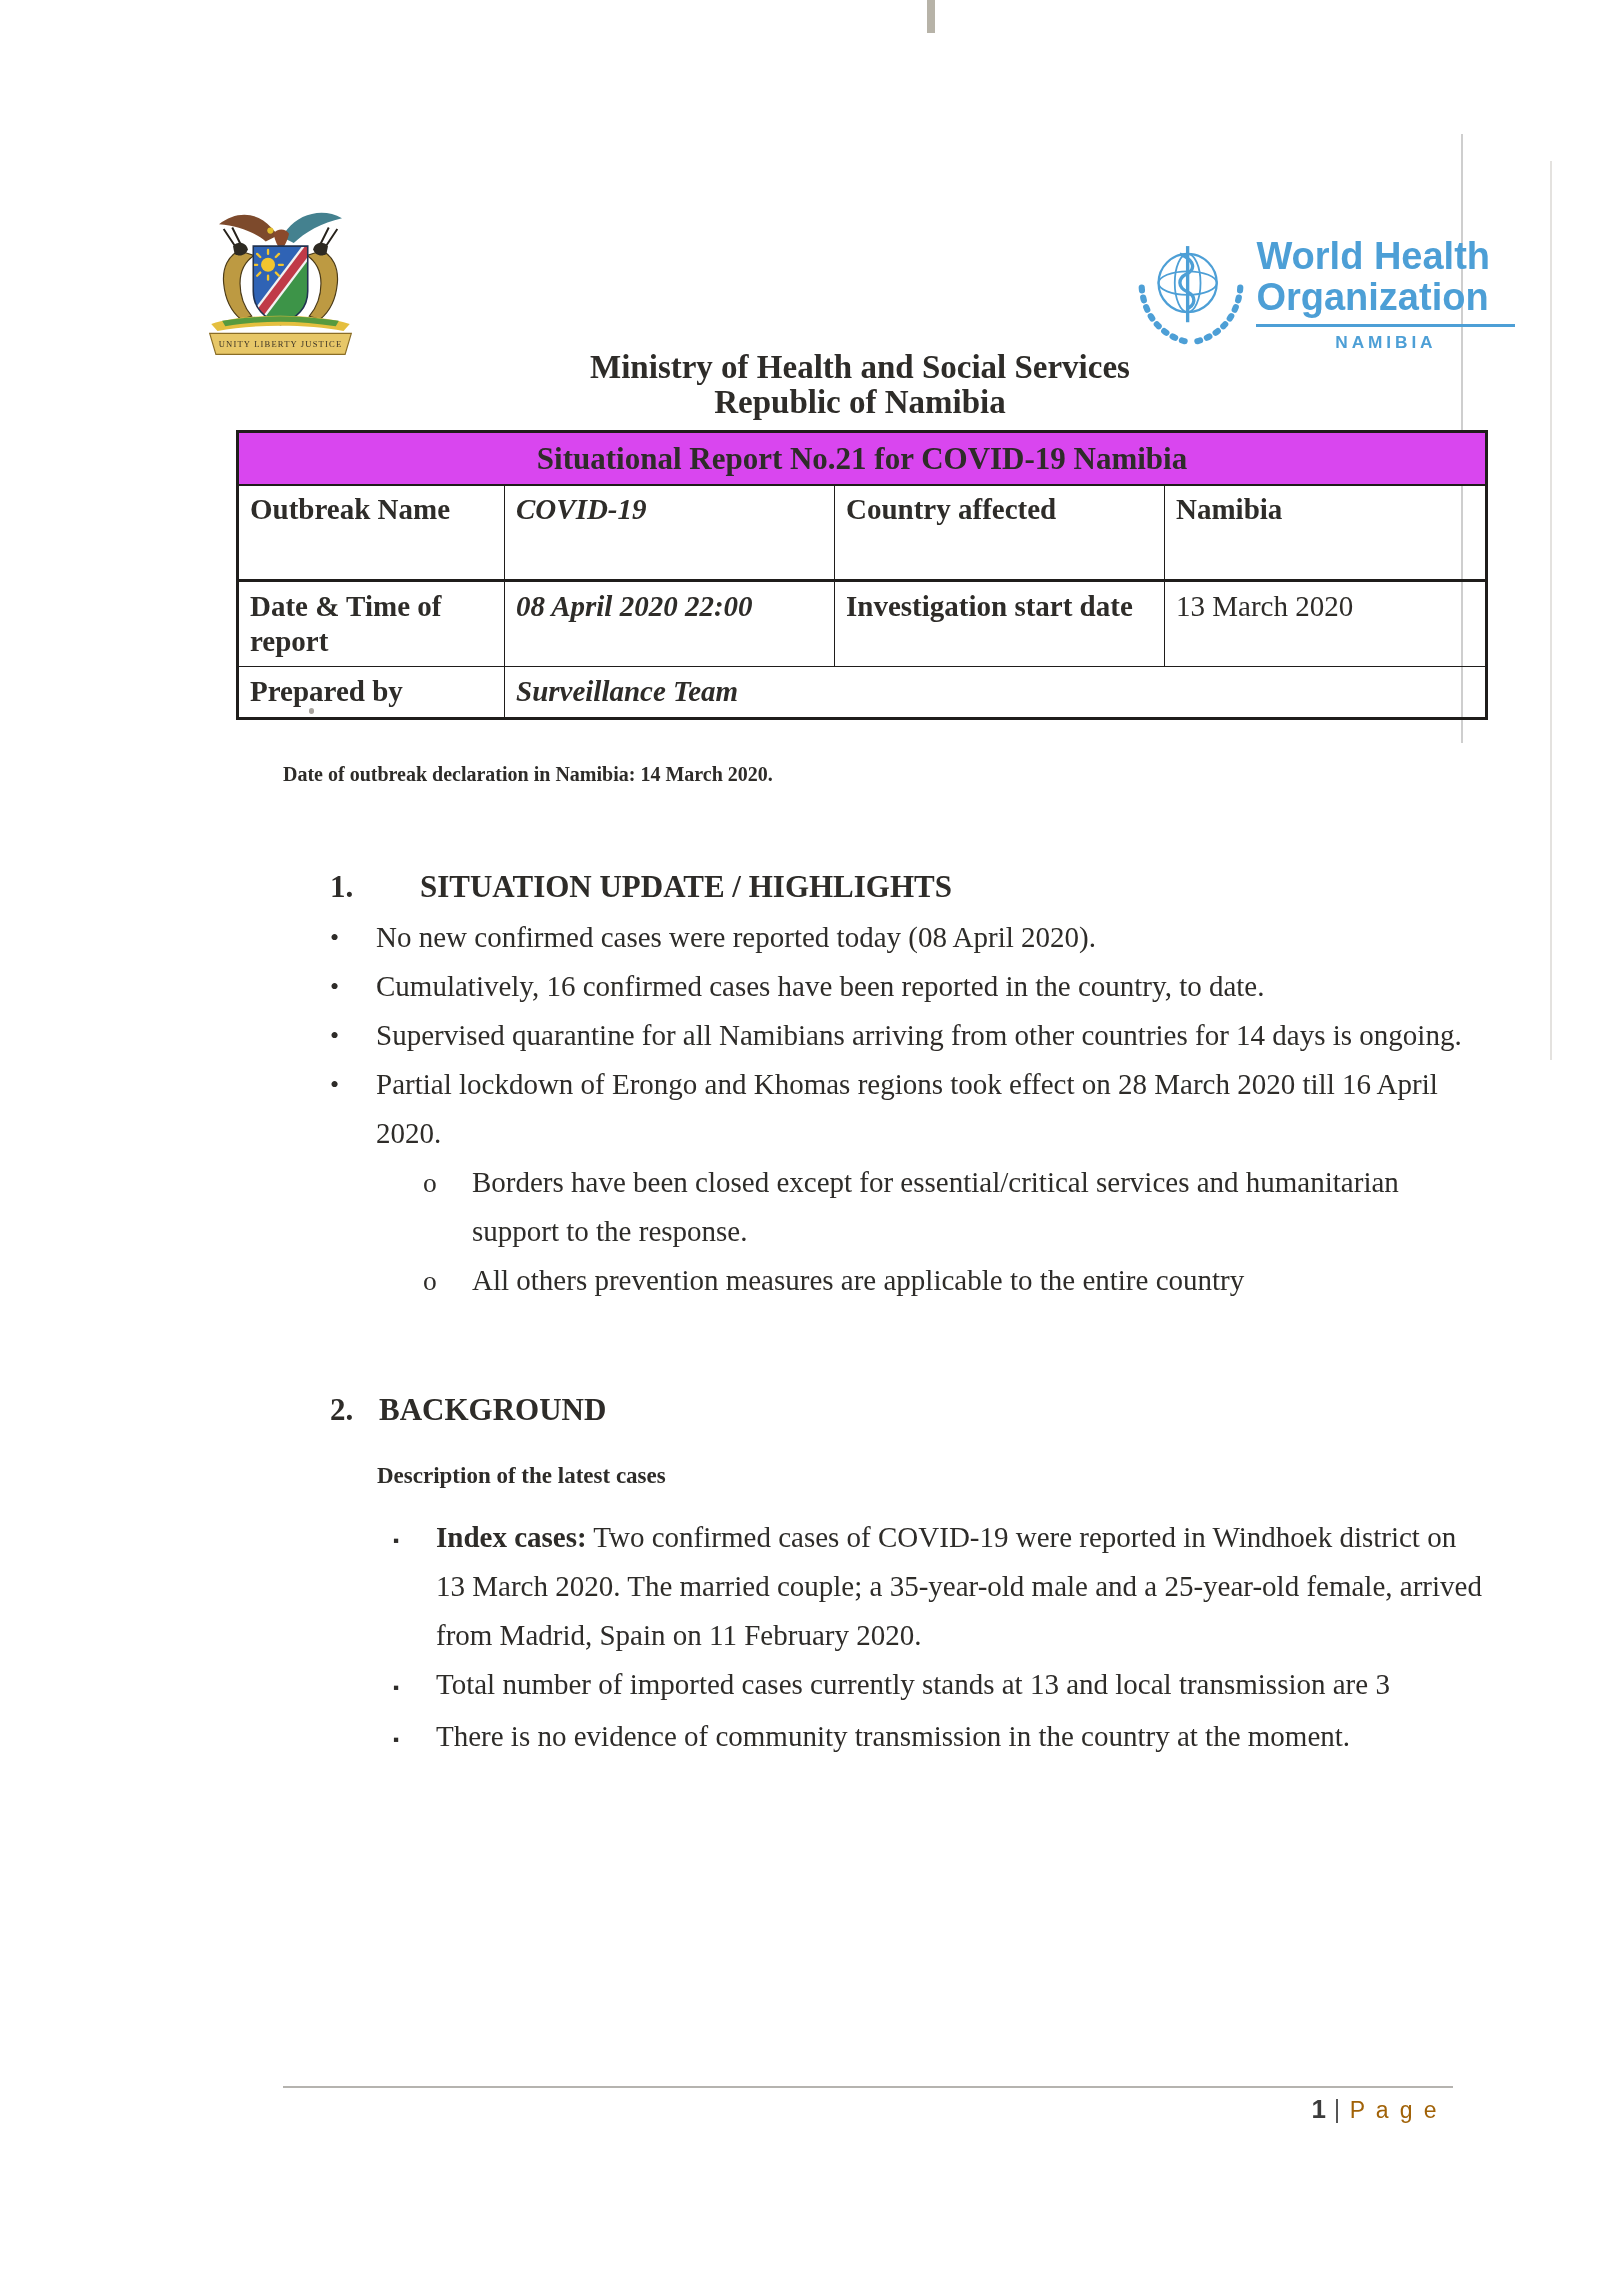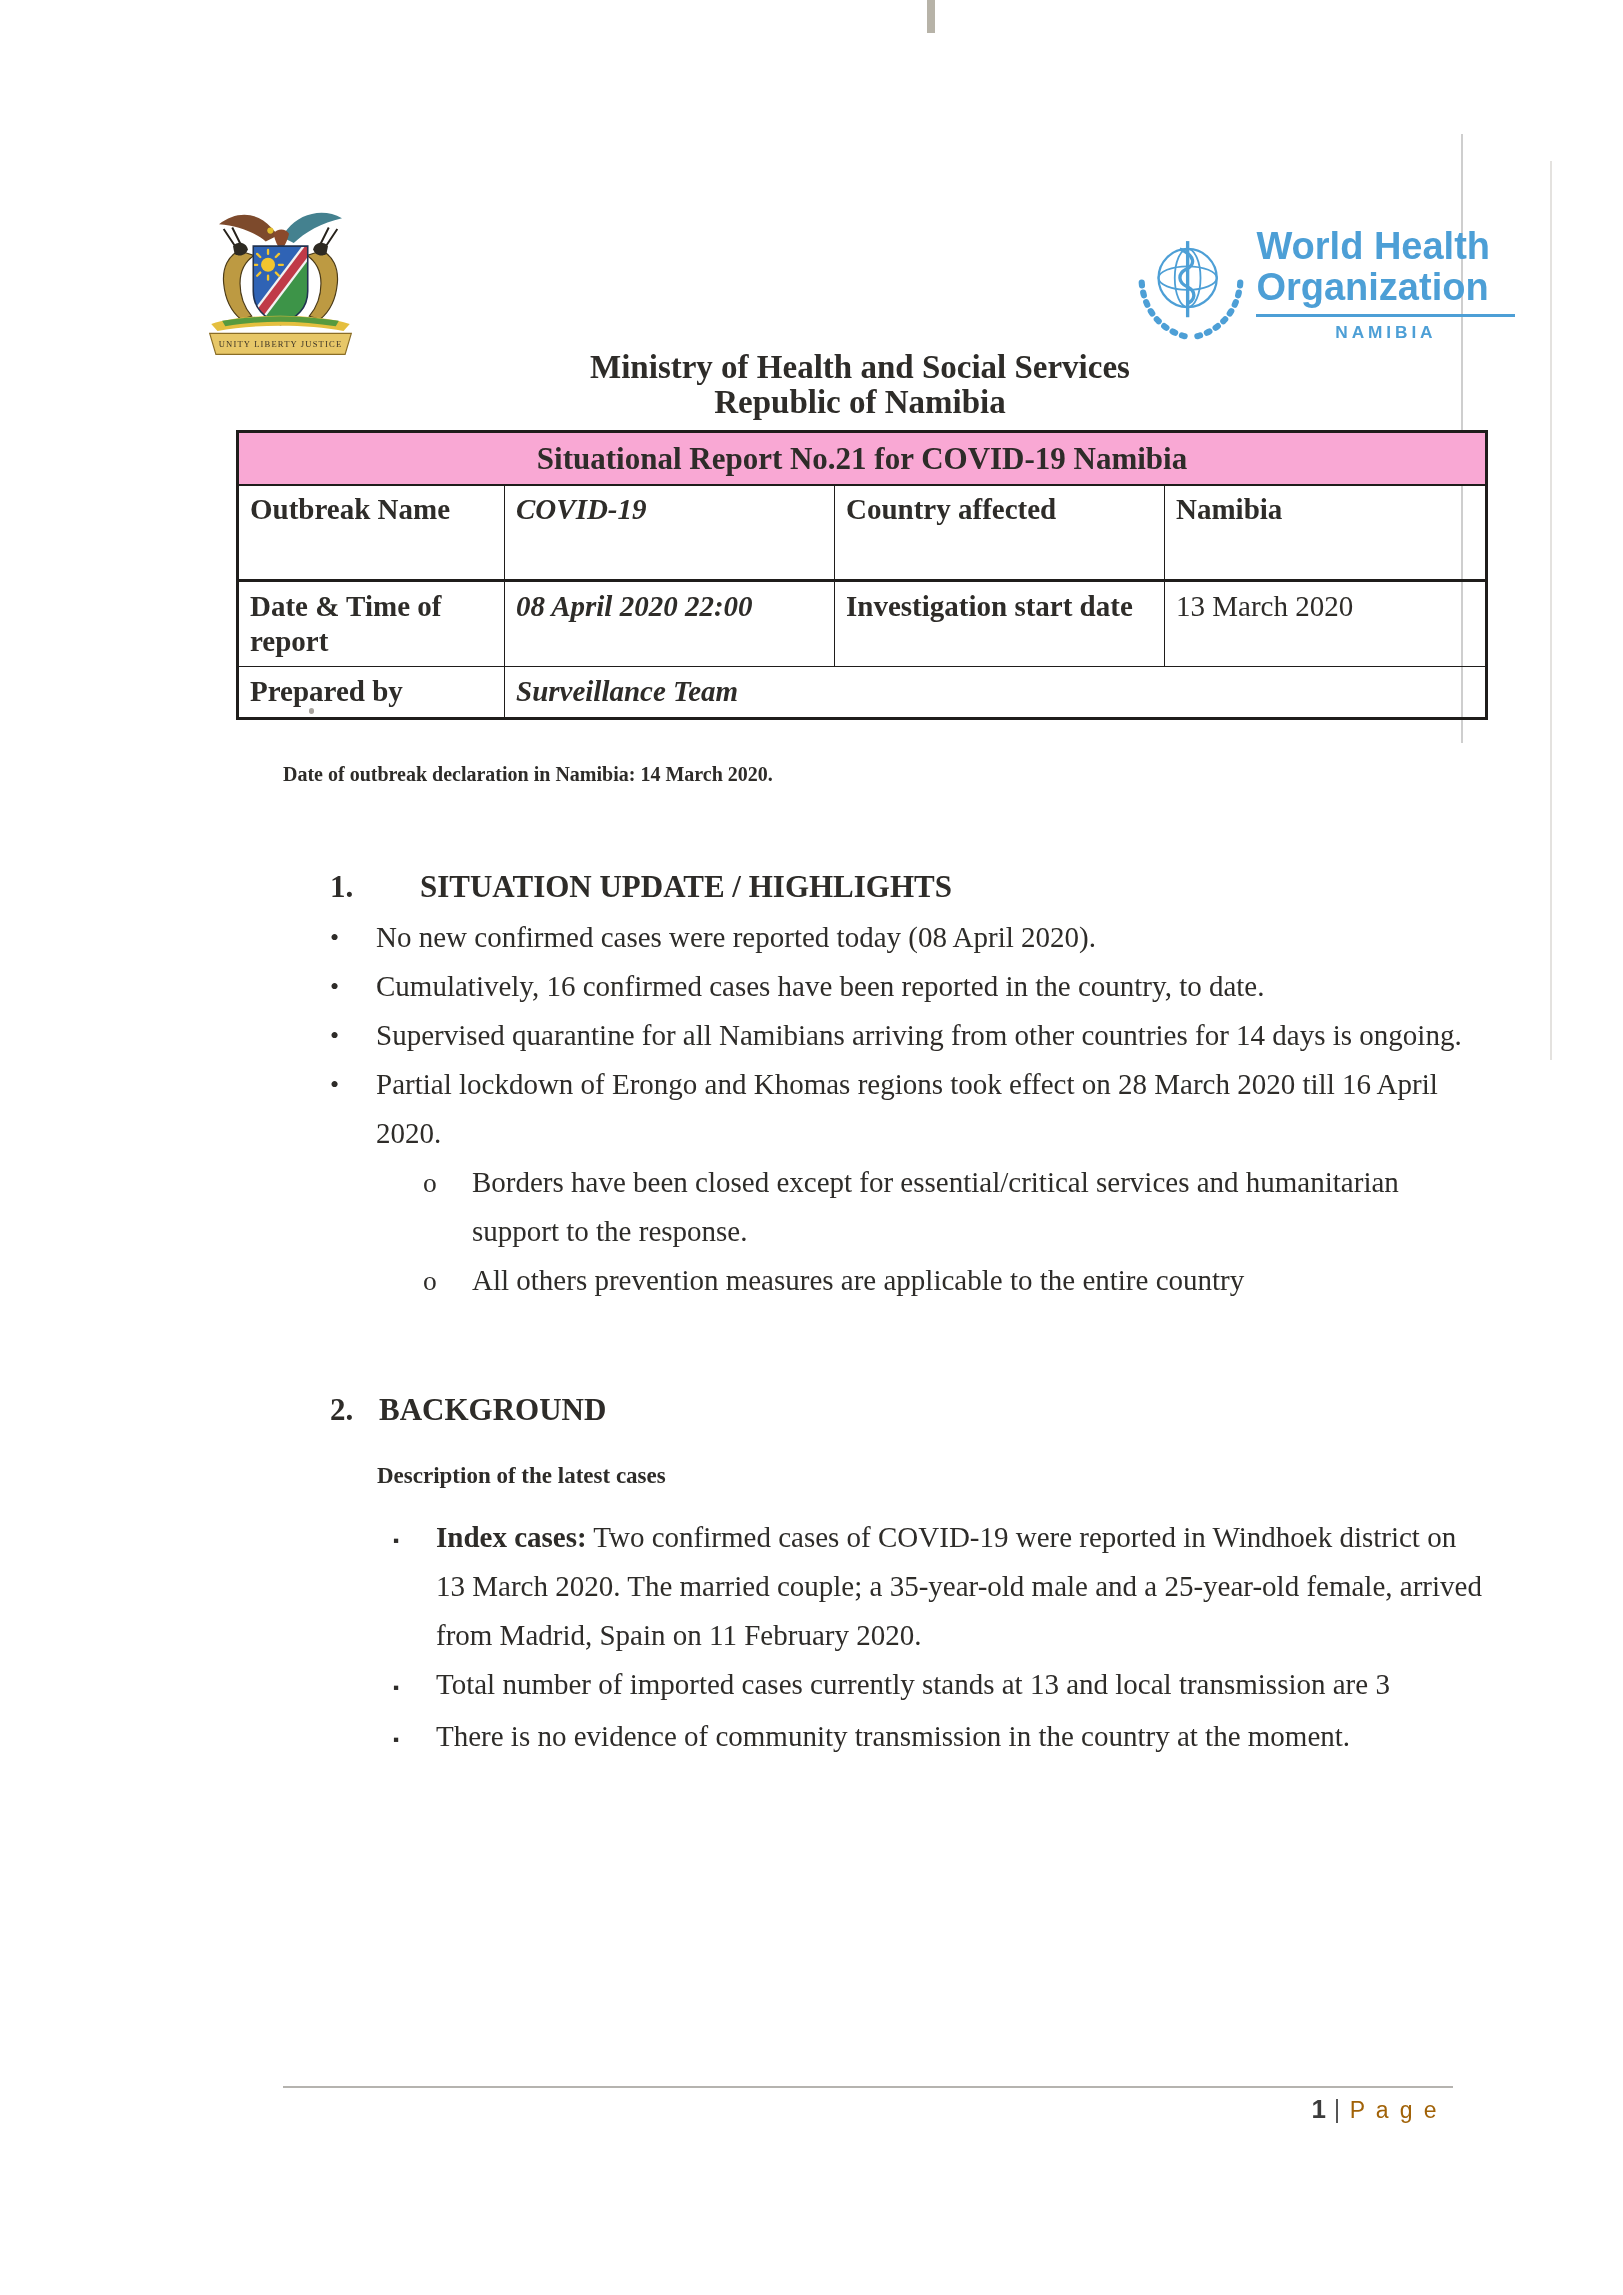--- a/index.html
+++ b/index.html
@@ -11,34 +11,34 @@
   .abs{position:absolute;}
 
   
   .artifact-top{left:927px;top:0;width:7.9px;height:33px;background:#b7b3a8;}
   .artifact-vline1{left:1461px;top:134px;width:1.6px;height:609px;background:rgba(125,125,125,.38);}
   .artifact-vline2{left:1550px;top:161px;width:2.4px;height:899px;background:rgba(206,203,196,.55);}
   .artifact-dot{left:309px;top:708px;width:4.7px;height:5.5px;border-radius:50%;background:rgba(95,88,76,.55);}
 
   
   .coat{left:191px;top:201px;}
-  .who{left:1135px;top:226px;display:flex;align-items:flex-end;}
+  .who{left:1135px;top:236px;display:flex;align-items:center;}
   .who-emblem{width:112px;height:112px;margin-top:-4.7px;}
   .who-text{margin-left:9.4px;width:267px;font-family:"Liberation Sans","DejaVu Sans",sans-serif;color:#4d9fd6;}
   .who-line{font-size:38px;font-weight:bold;line-height:41px;letter-spacing:0px;}
   .who-rule{height:3.1px;background:#4d9fd6;margin-top:6.3px;width:259px;}
   .who-country{font-size:17.3px;font-weight:bold;letter-spacing:3.9px;text-align:center;width:259px;margin-top:4.7px;}
 
   .ministry{left:314px;top:350px;width:1092px;text-align:center;font-weight:bold;font-size:33px;line-height:35px;}
 
   
   .rtable{left:236px;top:430px;}
   table{border-collapse:collapse;table-layout:fixed;width:1249px;border:3.1px solid #1f1d1b;}
   td,th{border:1.6px solid #1f1d1b;vertical-align:top;padding:6.3px 11px 7.9px;font-size:29px;line-height:35px;}
-  th.title-cell{background:#f9a8d4;text-align:center;font-weight:bold;font-size:31px;padding:7.9px 6.3px;border-bottom:2.4px solid #1f1d1b;}
+  th.title-cell{background:#d946ef;text-align:center;font-weight:bold;font-size:31px;padding:7.9px 6.3px;border-bottom:2.4px solid #1f1d1b;}
   tr.r1 td{border-bottom:3.1px solid #1f1d1b;}
   .lbl{font-weight:bold;}
   .vi{font-weight:bold;font-style:italic;}
   .vb{font-weight:bold;}
 
   .declaration{left:283px;top:763px;font-weight:bold;font-size:20px;}
 
   
   .sec{font-size:29px;line-height:49px;}
   .sec1{left:330px;top:862px;width:1154px;}

